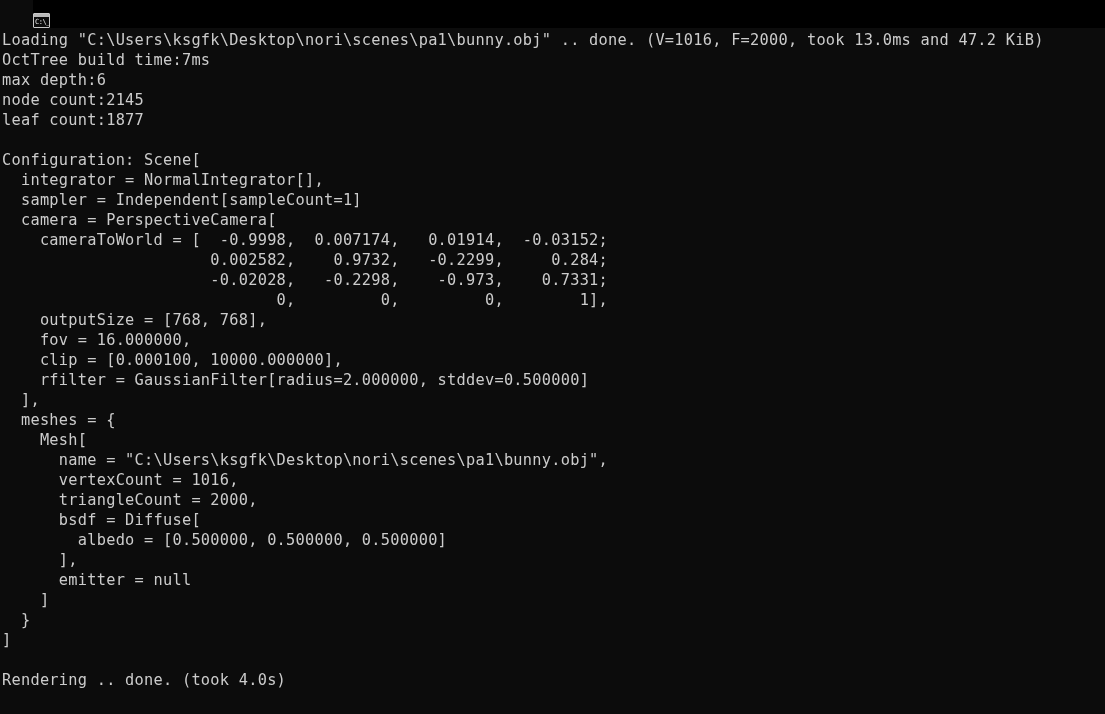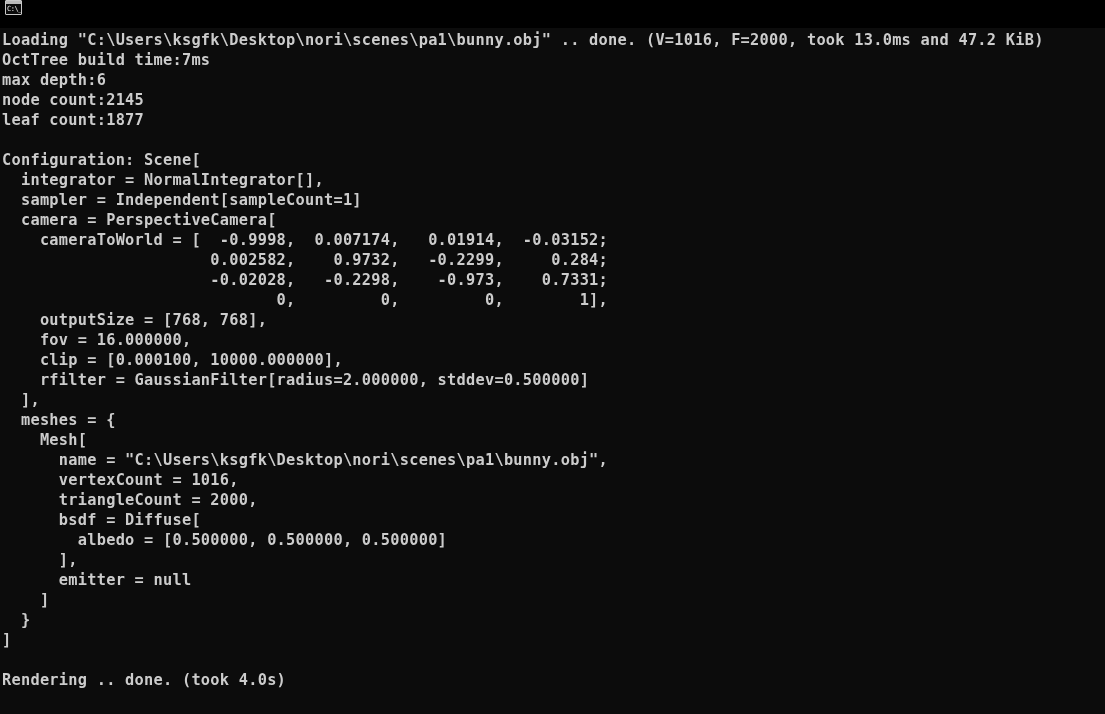--- a/index.html
+++ b/index.html
@@ -23,24 +23,24 @@
     flex-direction: column;
     position: relative;
   }
 
   
   #title-bar {
     height: 28px;
     min-height: 28px;
     background: #000000;
     display: flex;
-    align-items: flex-start;
-    padding-left: 5px;
+    align-items: flex-end;
     box-sizing: border-box;
     user-select: none;
+    margin-left: 33px;
   }
   #console-icon {
     width: 17px;
     height: 15px;
     position: relative;
     flex: 0 0 auto;
     margin-right: 8px;
     background: #0b0b0b;
     border: 1px solid #c8c8c8;
     box-sizing: border-box;
@@ -73,21 +73,20 @@
     letter-spacing: 0px;
   }
 
   
   #console-body {
     flex: 1 1 auto;
     background: #0c0c0c;
     padding: 2px 0 0 2px;
     box-sizing: border-box;
     overflow: hidden;
-    font-weight: bold;
   }
   #console-output {
     margin: 0;
     padding: 0;
     color: #cccccc;
     font-family: "DejaVu Sans Mono", monospace;
     font-size: 15.3px;
     line-height: 20px;
     white-space: pre;
     letter-spacing: 0.26px;

